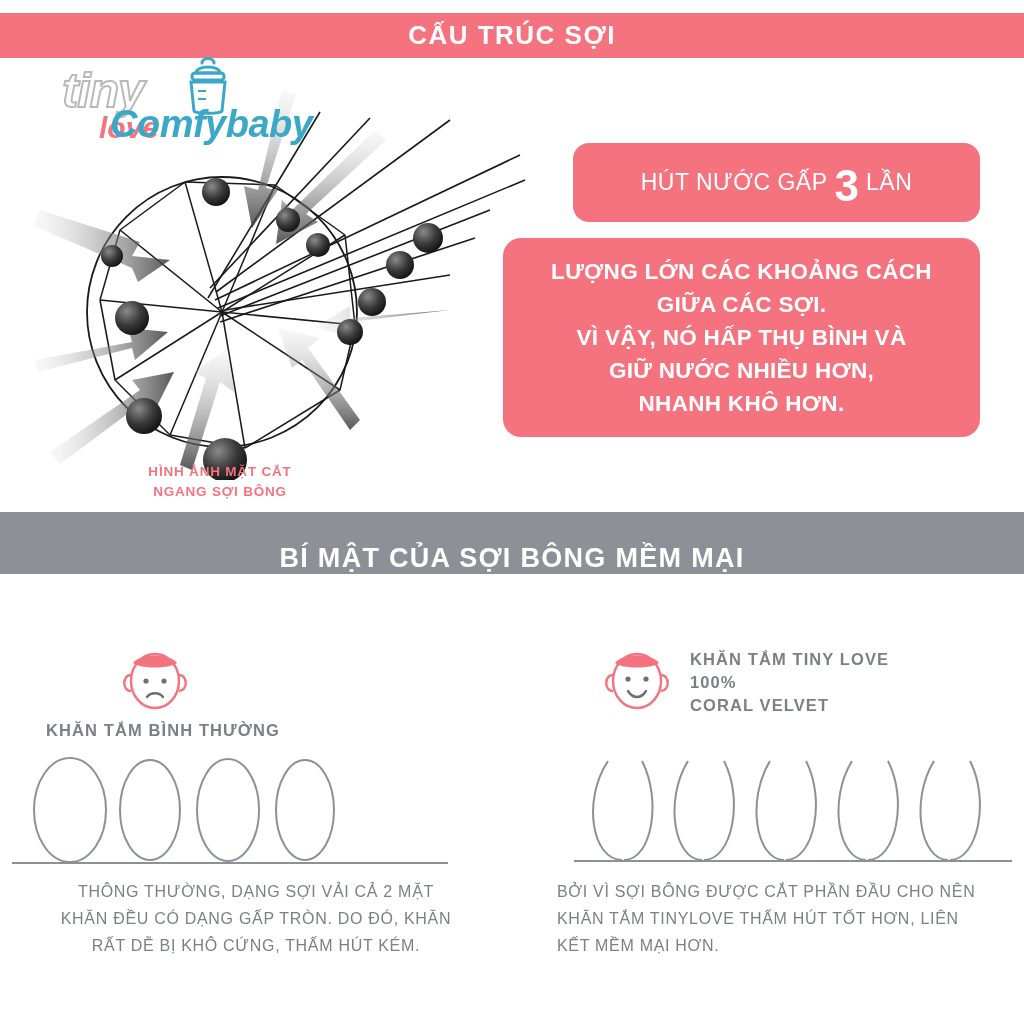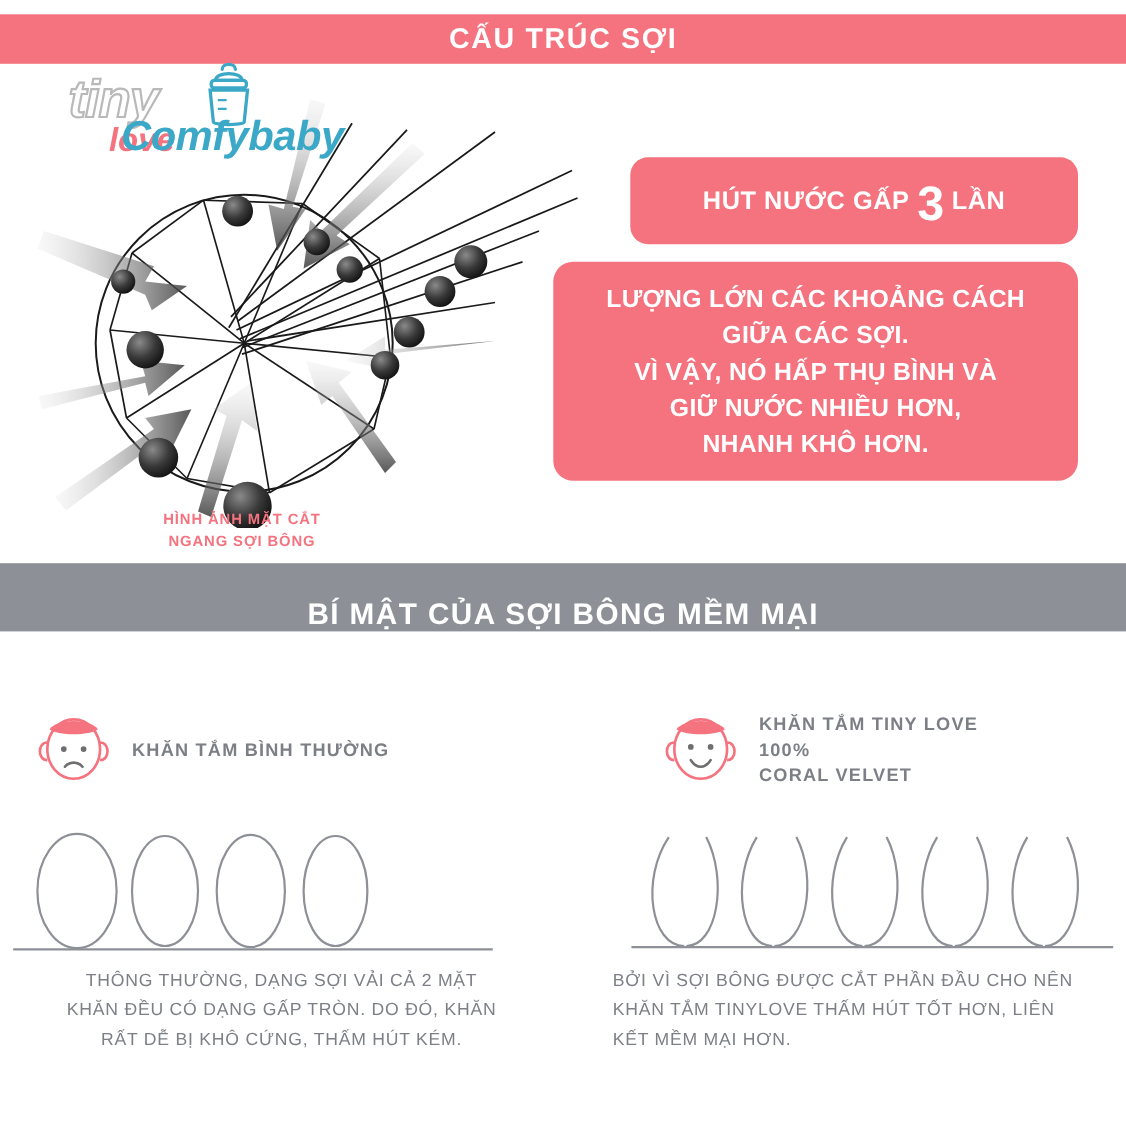--- a/index.html
+++ b/index.html
@@ -81,21 +81,21 @@
   
   .box-absorb {
     position: absolute; left: 573px; top: 143px;
     width: 407px; height: 79px;
     background: #f4737f;
     border-radius: 16px;
     display: flex; align-items: center; justify-content: center;
     color: #ffffff;
   }
   .box-absorb .ln {
-    font-size: 23px; font-weight: bold; letter-spacing: 0.5px;
+    font-size: 23px; font-weight: normal; letter-spacing: 0.5px;
   }
   .box-absorb .big3 {
     font-size: 44px; font-weight: bold; margin: 0 7px;
     position: relative; top: 3px;
   }
   .box-desc {
     position: absolute; left: 503px; top: 238px;
     width: 477px; height: 199px;
     background: #f4737f;
     border-radius: 18px;
@@ -127,21 +127,21 @@
     position: absolute; left: 0; top: 600px;
     width: 1024px; height: 420px;
     display: flex;
   }
   .col { width: 512px; position: relative; }
 
   .head-row {
     position: absolute; top: 45px;
     display: flex; align-items: center;
   }
-  .col-left .head-row { left: 30px; }
+  .col-left .head-row { left: 30px; flex-direction: column; }
   .col-right .head-row { left: 600px; }
   .col-right .head-row { left: 88px; }
 
   .face-wrap { width: 74px; height: 74px; flex: 0 0 74px; }
   .head-label {
     margin-left: 16px;
     color: #7c7f85;
     font-size: 16.5px;
     font-weight: bold;
     letter-spacing: 1.1px;

